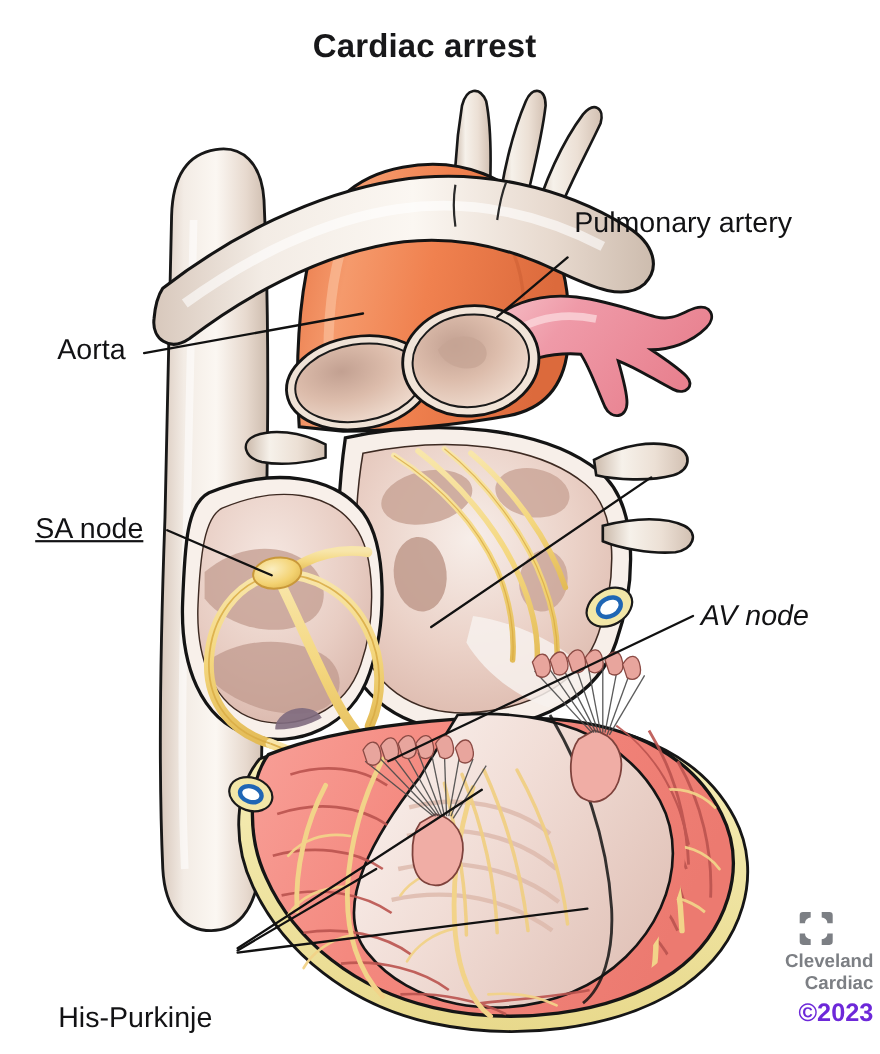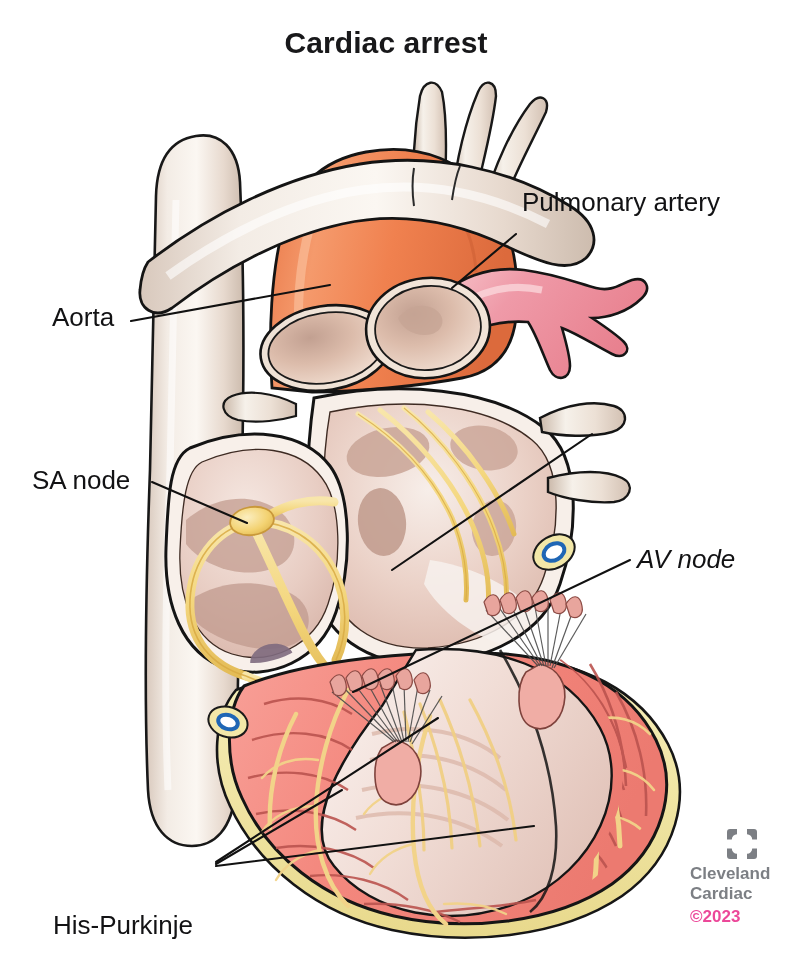--- a/index.html
+++ b/index.html
@@ -28,46 +28,46 @@
   .lbl{
     position:absolute;
     font-size:26px;
     color:#121214;
     white-space:pre;
     line-height:1.12;
   }
   #lbl-aorta{left:52px; top:303px;}
   #lbl-pulmonary{left:522px; top:188px;}
   #lbl-right-atrium{left:598px; top:418px;}
-  #lbl-sa-node{left:32px; top:466px;}
+  #lbl-sa-node{left:32px; top:466px;text-decoration:underline;}
   #lbl-av-node{left:637px; top:545px;font-style:italic;}
   #lbl-his{left:33px; top:853px; text-align:center; width:180px;}
   #artwork{position:absolute;left:0;top:0;}
   #logo-wrap{
     position:absolute;
     left:690px; top:828px;
     width:104px;
-    text-align:left;
+    text-align:right;
     color:#808387;
   }
   #logo-mark{
     width:32px;height:32px;
     margin:0 auto 4px auto;
     display:block;
   }
   .logo-line{
     font-size:17px;
     font-weight:bold;
     line-height:1.18;
     color:#7c7f84;
   }
   #logo-copyright{
-    font-size:17px;
+    font-size:23px;
     font-weight:bold;
-    color:#ec4899;
+    color:#6d28d9;
     margin-top:3px;
   }
 </style>
 </head>
 <body>
 
 <div id="page">
 
   <div id="figure-title">Cardiac arrest</div>
 

